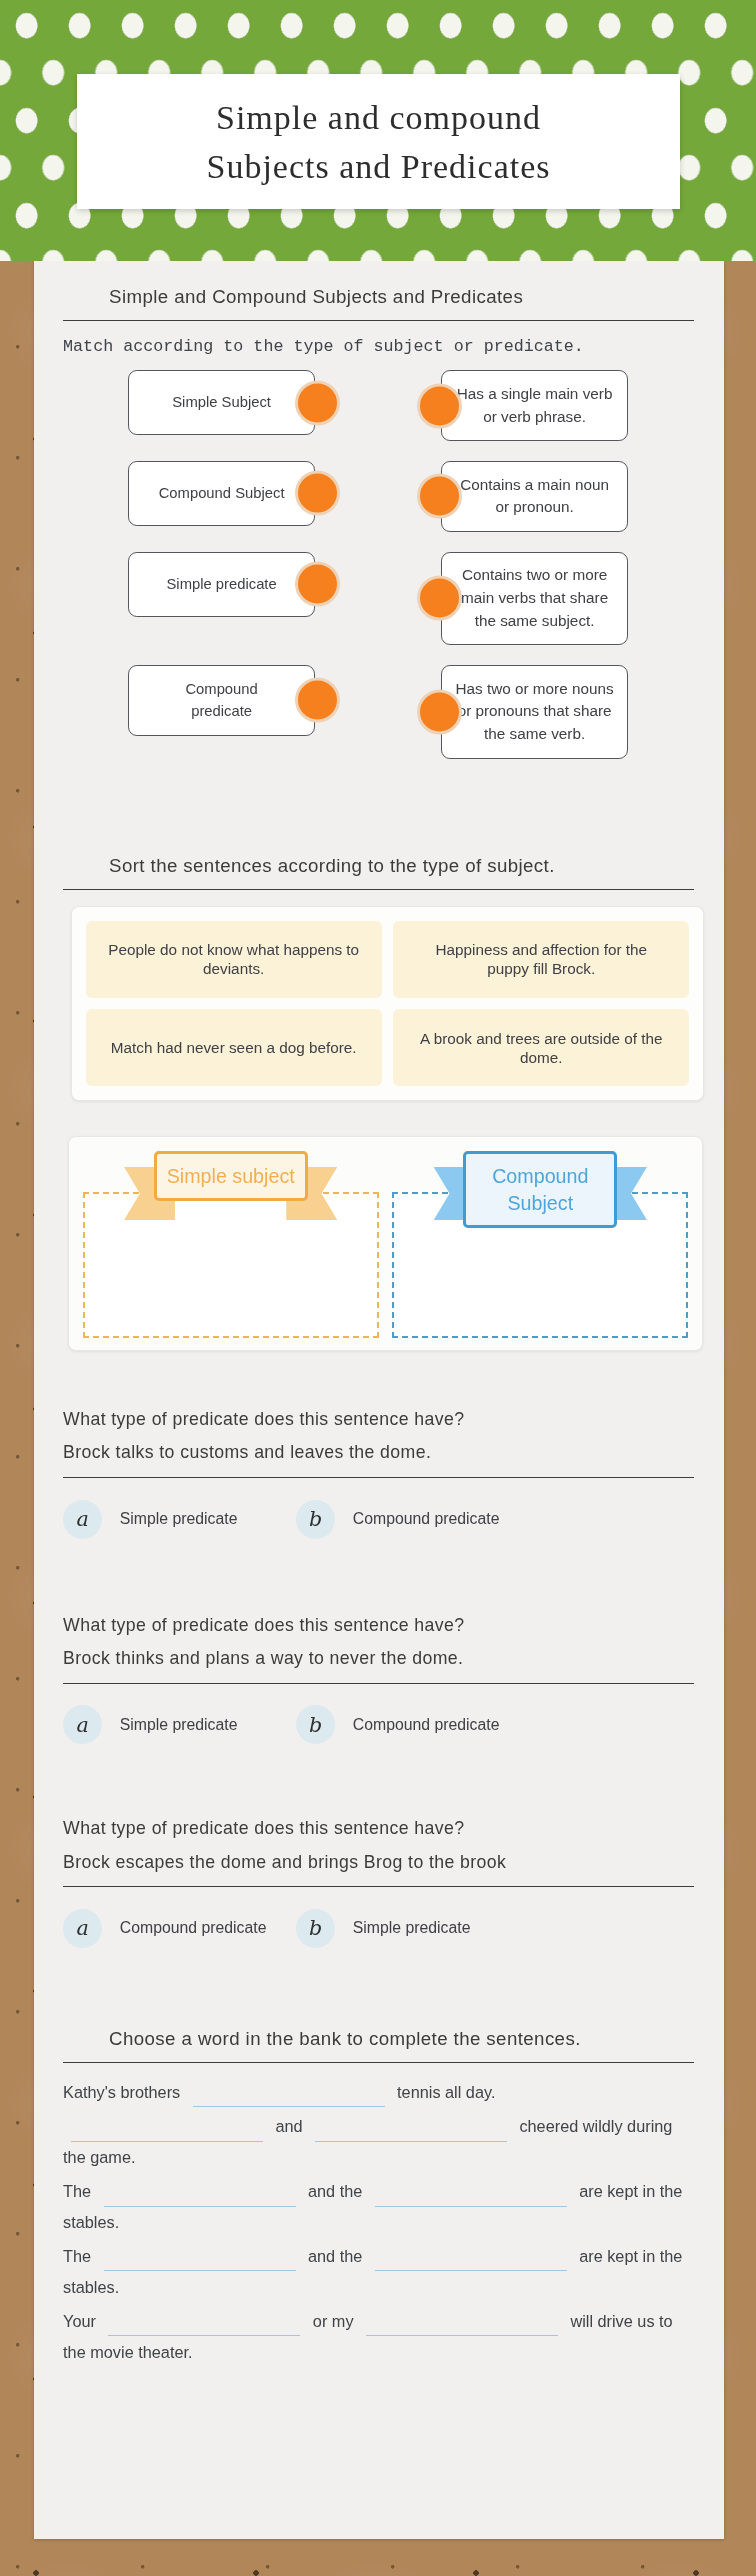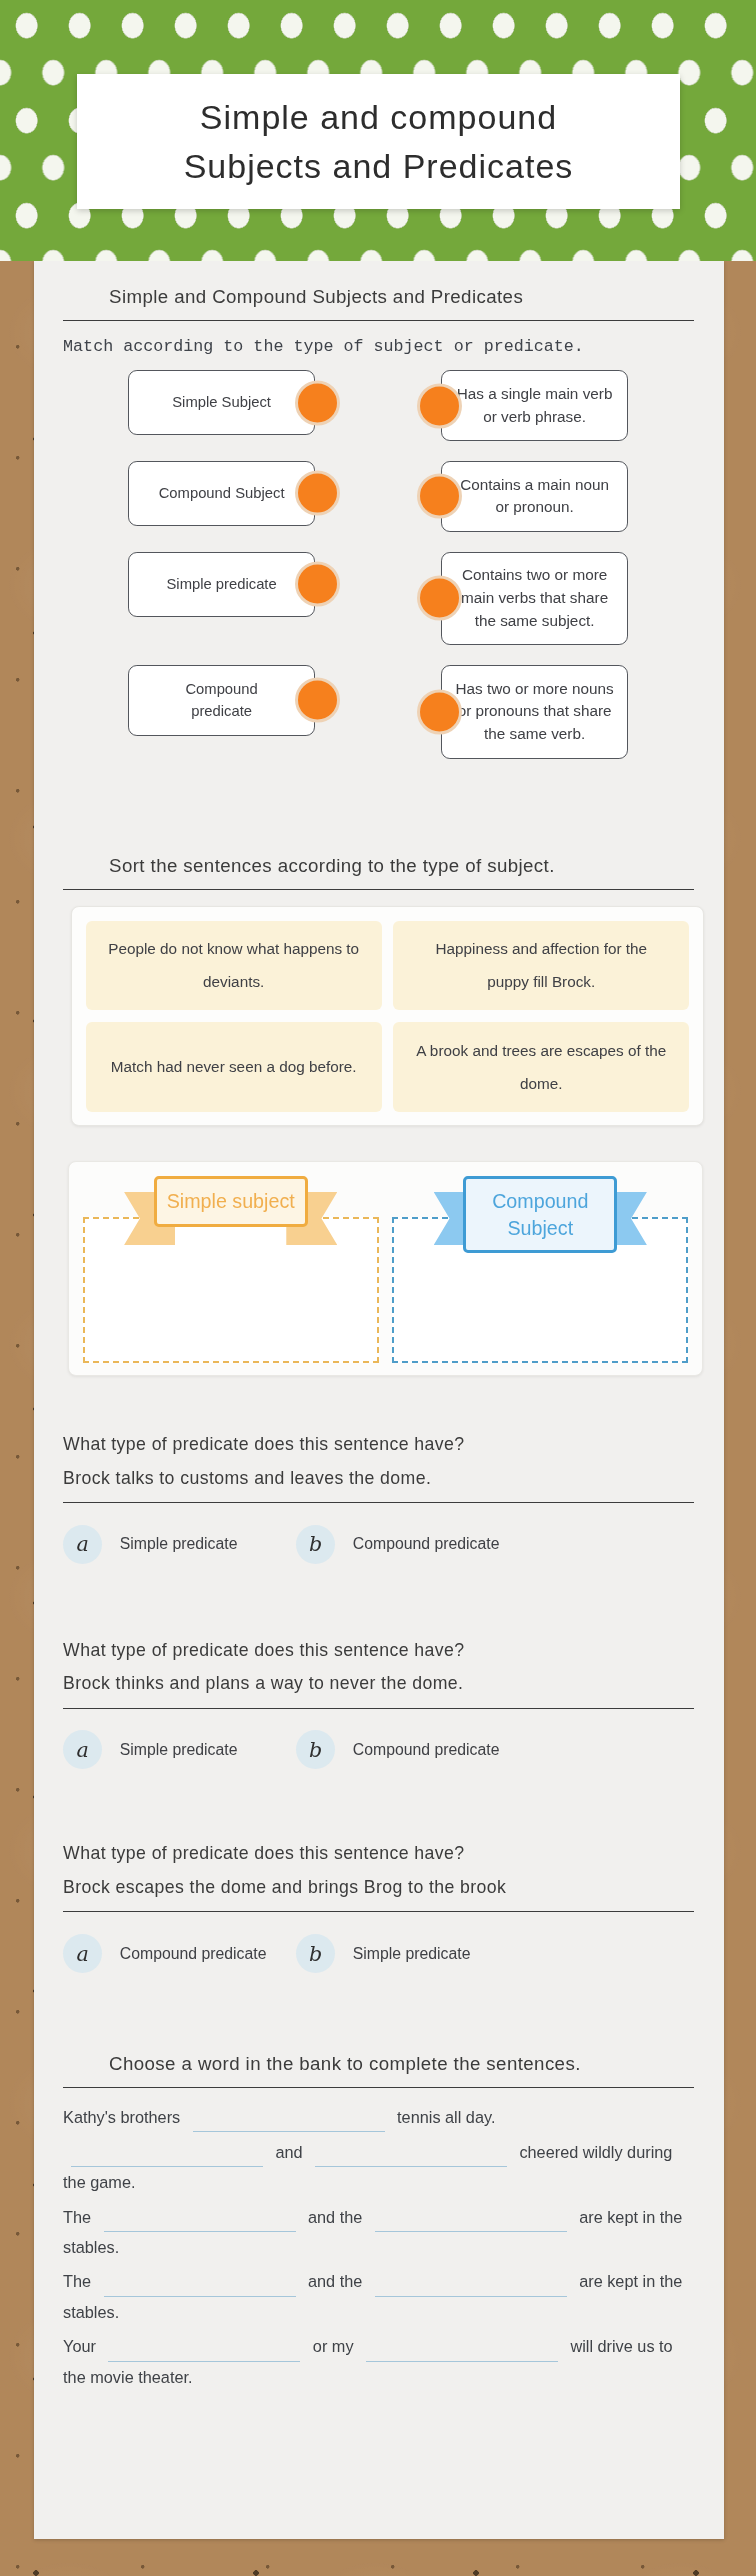--- a/index.html
+++ b/index.html
@@ -30,21 +30,21 @@
     background-position:0 0, 26.6px 47px;
   }
   .title-card {
     position:absolute; left:77px; top:74px; width:603px; height:135px;
     background:#fff; box-shadow:0 2px 5.9px rgba(0,0,0,.18);
     display:flex; flex-direction:column; align-items:center; justify-content:center;
     text-align:center;
   }
   .title-card .line {
     font-size:34px; line-height:49px; color:#2d2d2d; letter-spacing:1px;
-    font-family:Liberation Sans, sans-serif;
+    font-family:Liberation Serif, serif;
   }
 
   
   .sheet {
     width:690px; height:2278px; margin:0 auto; overflow:hidden;
     background:#f1f0ee; padding:23.6px 29.6px 0 29.6px;
     box-shadow:0 1px 3.9px rgba(0,0,0,.2);
   }
 
   .hw { color:#3b3b3b; letter-spacing:0.4px; }
@@ -75,21 +75,21 @@
   .sort-heading { margin-top:95px; }
   .sort-container {
     margin-top:15.8px; margin-left:7.9px; width:633px;
     background:#fdfdfc; border:1px solid #e7e6e2; border-radius:7.9px;
     box-shadow:0 1px 3px rgba(0,0,0,.07);
     padding:13.8px; display:grid; grid-template-columns:1fr 1fr; gap:11.8px;
   }
   .sort-card {
     background:#fbf2d8; border-radius:5.9px; min-height:77px;
     display:flex; align-items:center; justify-content:center; text-align:center;
-    padding:11.8px 19.7px; font-size:15.3px; line-height:33px; color:#3f4045;
+    padding:11.8px 19.7px; font-size:15.3px; line-height:19px; color:#3f4045;
   }
 
   
   .zone-container {
     margin-top:35px; margin-left:4.9px; width:635px;
     background:#fcfcfb; border:1px solid #e9e8e4; border-radius:7.9px;
     box-shadow:0 1px 3px rgba(0,0,0,.07);
     padding:9.9px 13.8px 11.8px 13.8px;
   }
   .zones { display:flex; gap:13.8px; margin-top:45px; }
@@ -201,21 +201,21 @@
 
   </div>
 
   <div class="hw sec-heading sort-heading">Sort the sentences according to the type of subject.</div>
   <hr class="rule">
 
   <div class="sort-container">
     <div class="sort-card">People do not know what happens to deviants.</div>
     <div class="sort-card">Happiness and affection for the puppy fill Brock.</div>
     <div class="sort-card">Match had never seen a dog before.</div>
-    <div class="sort-card">A brook and trees are escapes of the dome.</div>
+    <div class="sort-card">A brook and trees are outside of the dome.</div>
   </div>
 
   <div class="zone-container">
     <div class="zones">
       <div class="zone zone-orange">
         <div class="ribbon ribbon-orange">
           <span class="tail tail-l"></span>
           <span class="tail tail-r"></span>
           <span class="ribbon-label">Simple subject</span>
         </div>

